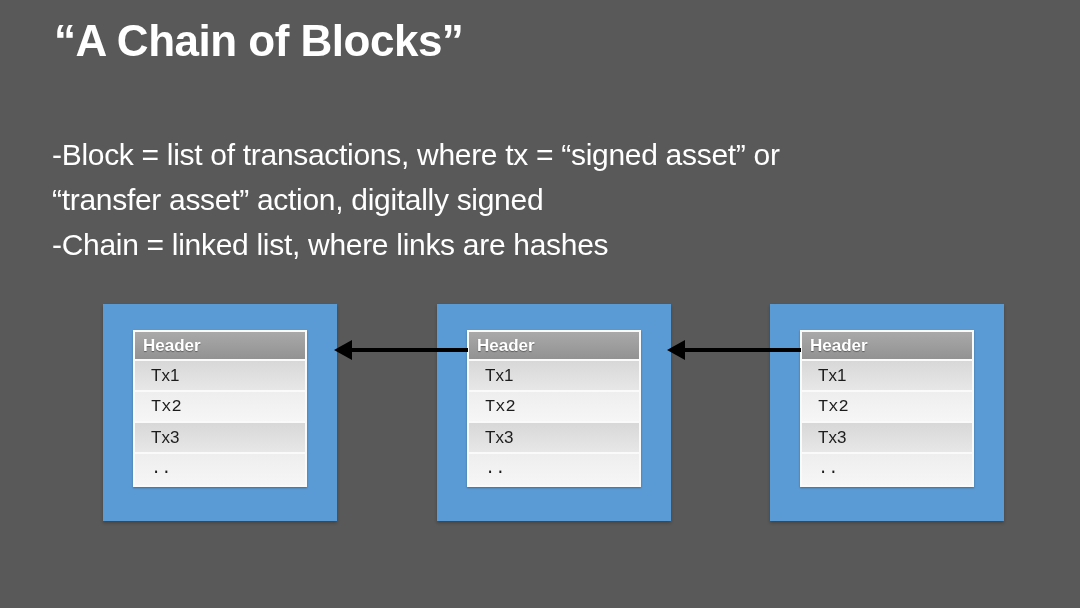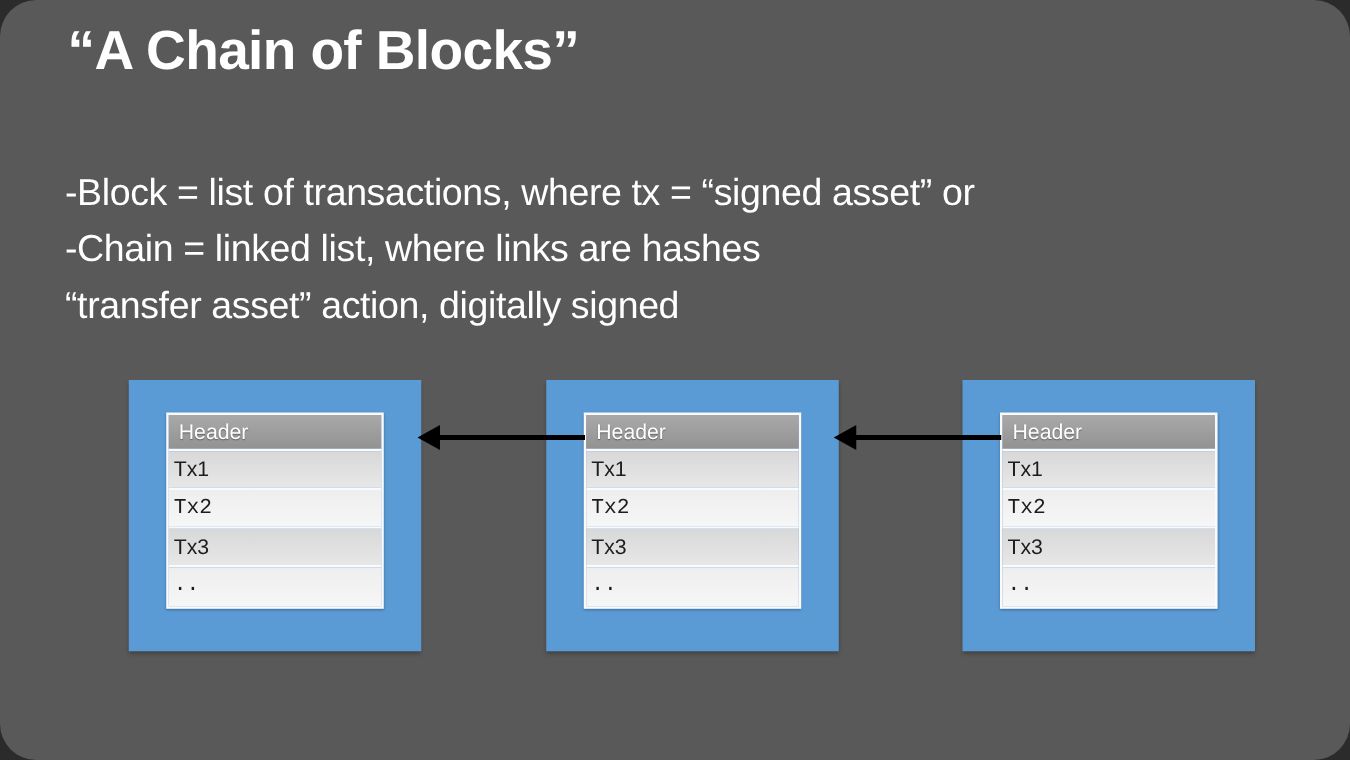--- a/index.html
+++ b/index.html
@@ -4,21 +4,20 @@
 <style>
   * { margin: 0; padding: 0; box-sizing: border-box; }
   html, body { background: #2b2b2b; }
   .slide {
     position: relative;
     width: 1080px;
     height: 608px;
     background: #595959;
     overflow: hidden;
     font-family: "Liberation Sans", sans-serif;
-    border-radius: 29px;
   }
   .slide-title {
     position: absolute;
     left: 54px;
     top: 16px;
     color: #ffffff;
     font-size: 44px;
     font-weight: 700;
     letter-spacing: -0.5px;
   }
@@ -51,28 +50,28 @@
     border: 2px solid #fafafa;
     box-shadow: 0 1px 2px rgba(0,0,0,0.3);
     font-size: 17px;
   }
   .table-header-row {
     height: 29px;
     line-height: 27px;
     padding-left: 8px;
     background: linear-gradient(#a9a9a9, #929292);
     color: #ffffff;
-    font-weight: 400;
+    font-weight: 700;
     text-shadow: 0 1px 1px rgba(0,0,0,0.4);
     border-bottom: 2px solid #fafafa;
   }
   .table-row {
     height: 31px;
     line-height: 29px;
-    padding-left: 4px;
+    padding-left: 16px;
     color: #1c1c1c;
     border-bottom: 2px solid #fafafa;
   }
   .table-row:last-child { border-bottom: none; }
   .row-odd  { background: linear-gradient(#d8d8d8, #e7e7e7); }
   .row-even { background: linear-gradient(#eeeeee, #f6f6f6); font-family: Liberation Mono, monospace; }
   .arrow-line {
     position: absolute;
     top: 348px;
     width: 118px;
@@ -95,22 +94,22 @@
 </style>
 </head>
 <body>
 
 <div class="slide">
 
   <h1 class="slide-title">“A Chain of Blocks”</h1>
 
   <div class="body-text">
     <div>-Block = list of transactions, where tx = “signed asset” or</div>
+    <div>“transfer asset” action, digitally signed</div>
     <div>-Chain = linked list, where links are hashes</div>
-    <div>“transfer asset” action, digitally signed</div>
   </div>
 
   <div class="block block-1">
     <div class="block-table">
       <div class="table-header-row">Header</div>
       <div class="table-row row-odd">Tx1</div>
       <div class="table-row row-even">Tx2</div>
       <div class="table-row row-odd">Tx3</div>
       <div class="table-row row-even">..</div>
     </div>

